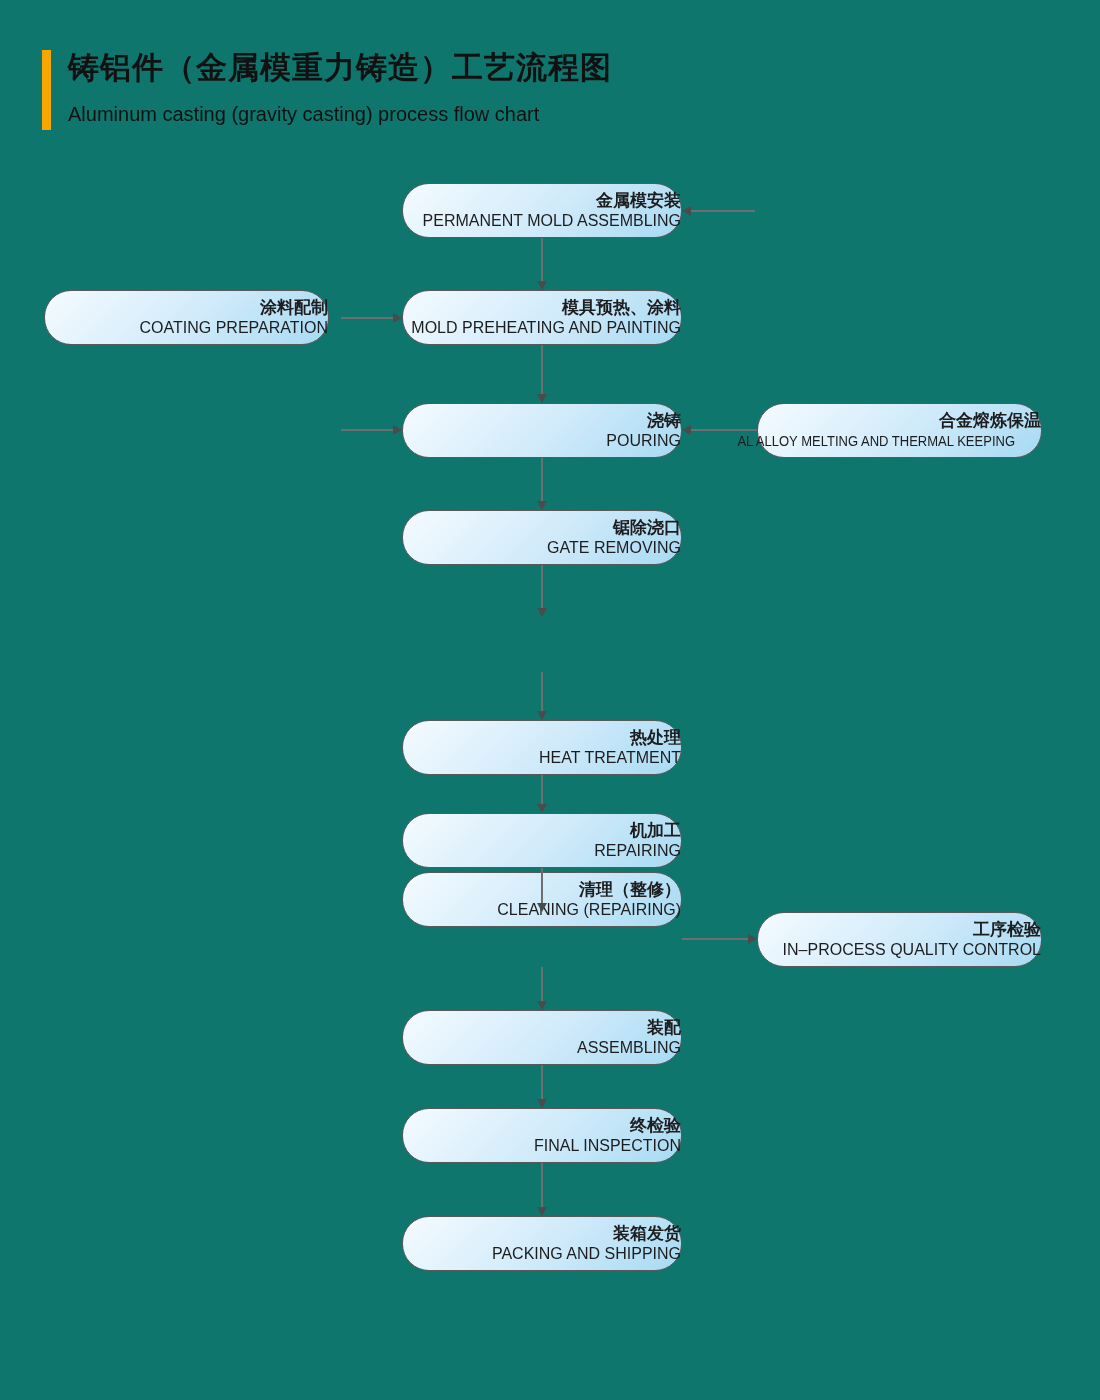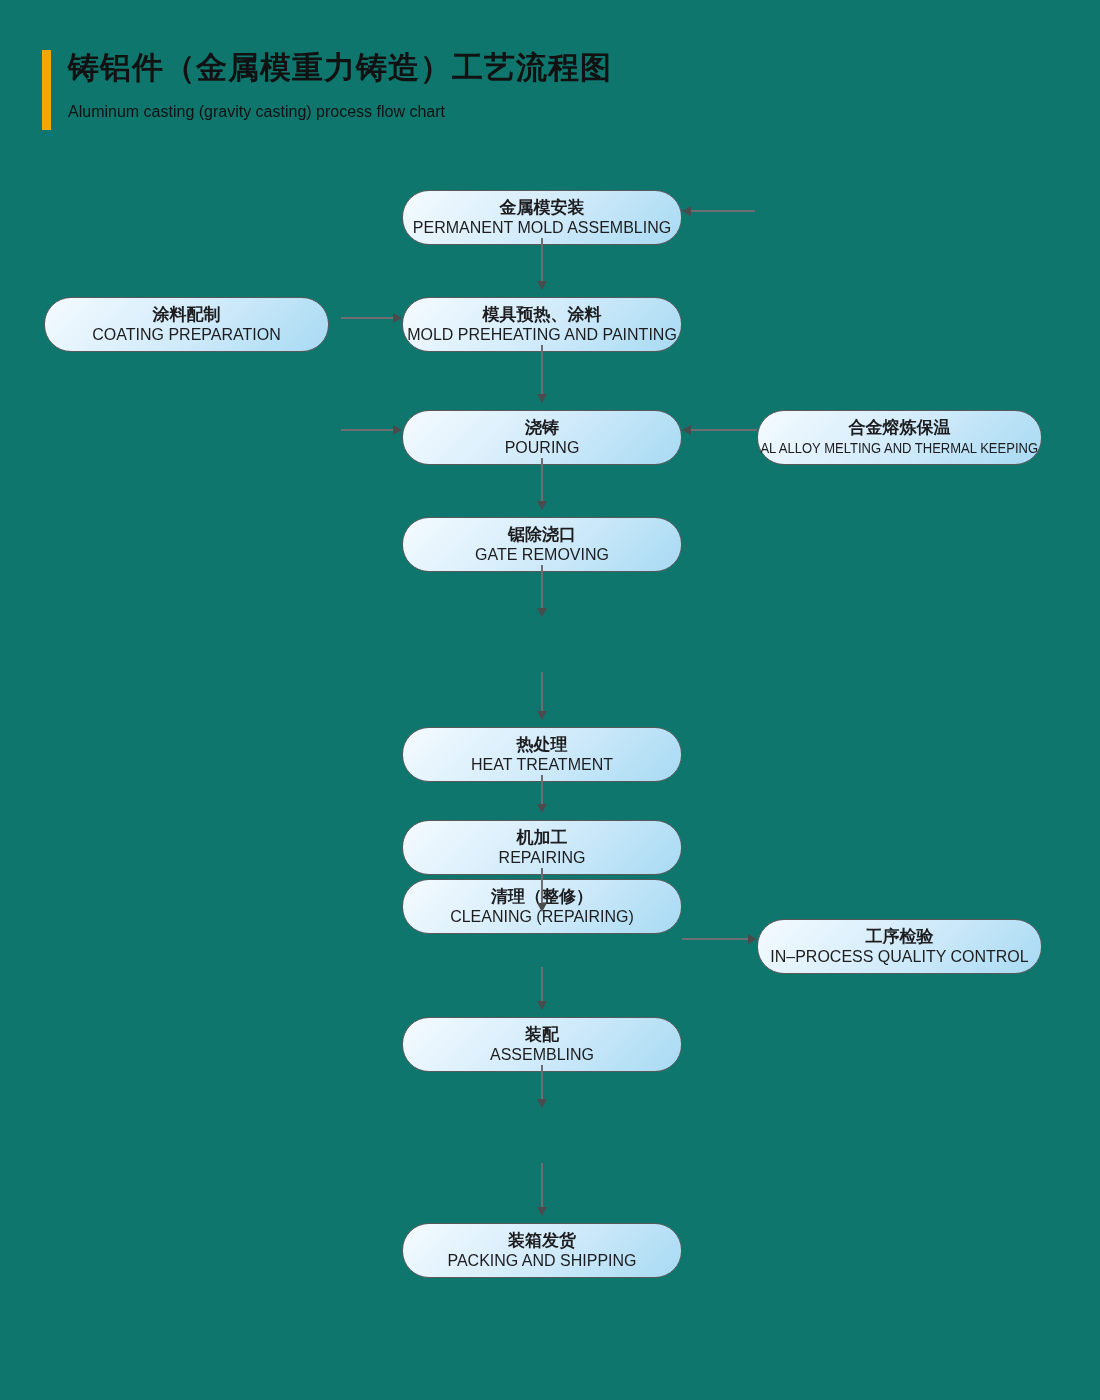--- a/index.html
+++ b/index.html
@@ -31,31 +31,31 @@
     position:absolute;left:0;top:3px;width:9px;height:80px;
     background:var(--accent);
   }
   .title-zh{
     position:absolute;left:26px;top:0;
     font-size:31px;font-weight:bold;letter-spacing:1px;
     white-space:nowrap;color:#111;
   }
   .title-en{
     position:absolute;left:26px;top:56px;
-    font-size:16px;font-weight:normal;white-space:nowrap;color:#111;
+    font-size:20px;font-weight:normal;white-space:nowrap;color:#111;
   }
   
   .node{
     position:absolute;
     height:55px;
     border:1.5px solid var(--node-border);
     border-radius:27px;
     background:linear-gradient(135deg,var(--node-fill-light) 0%,var(--node-fill-mid) 55%,var(--node-fill-dark) 100%);
-    display:flex;flex-direction:column;align-items:center;justify-content:center;
-    text-align:center;line-height:1.25;margin-top:7px;
+    display:flex;flex-direction:column;align-items:flex-end;justify-content:center;
+    text-align:center;line-height:1.25;
   }
   .node .zh{font-size:17px;font-weight:bold;white-space:nowrap;}
   .node .en{font-size:16px;white-space:nowrap;}
   .node .en.narrow{font-size:15.5px;transform:scaleX(0.84);transform-origin:center;}
   
   .arrow-v{position:absolute;width:2px;margin-left:-1px;background:var(--arrow);}
   .arrow-v .head{
     position:absolute;left:50%;bottom:-9px;transform:translateX(-50%);
     width:0;height:0;border-left:5px solid transparent;border-right:5px solid transparent;
     border-top:9px solid var(--arrow-head);
@@ -107,20 +107,24 @@
     <div class="zh">机加工</div>
     <div class="en">REPAIRING</div>
   </div>
   <div class="node" style="left:402px;top:872px;width:280px">
     <div class="zh">清理（整修）</div>
     <div class="en">CLEANING (REPAIRING)</div>
   </div>
   <div class="node" style="left:402px;top:1010px;width:280px">
     <div class="zh">装配</div>
     <div class="en">ASSEMBLING</div>
+  </div>
+  <div class="node" style="left:402px;top:1108px;width:280px">
+    <div class="zh">终检验</div>
+    <div class="en">FINAL INSPECTION</div>
   </div>
   <div class="node" style="left:402px;top:1216px;width:280px">
     <div class="zh">装箱发货</div>
     <div class="en">PACKING AND SHIPPING</div>
   </div>
 
   <div class="node" style="left:44px;top:290px;width:285px">
     <div class="zh">涂料配制</div>
     <div class="en">COATING PREPARATION</div>
   </div>

